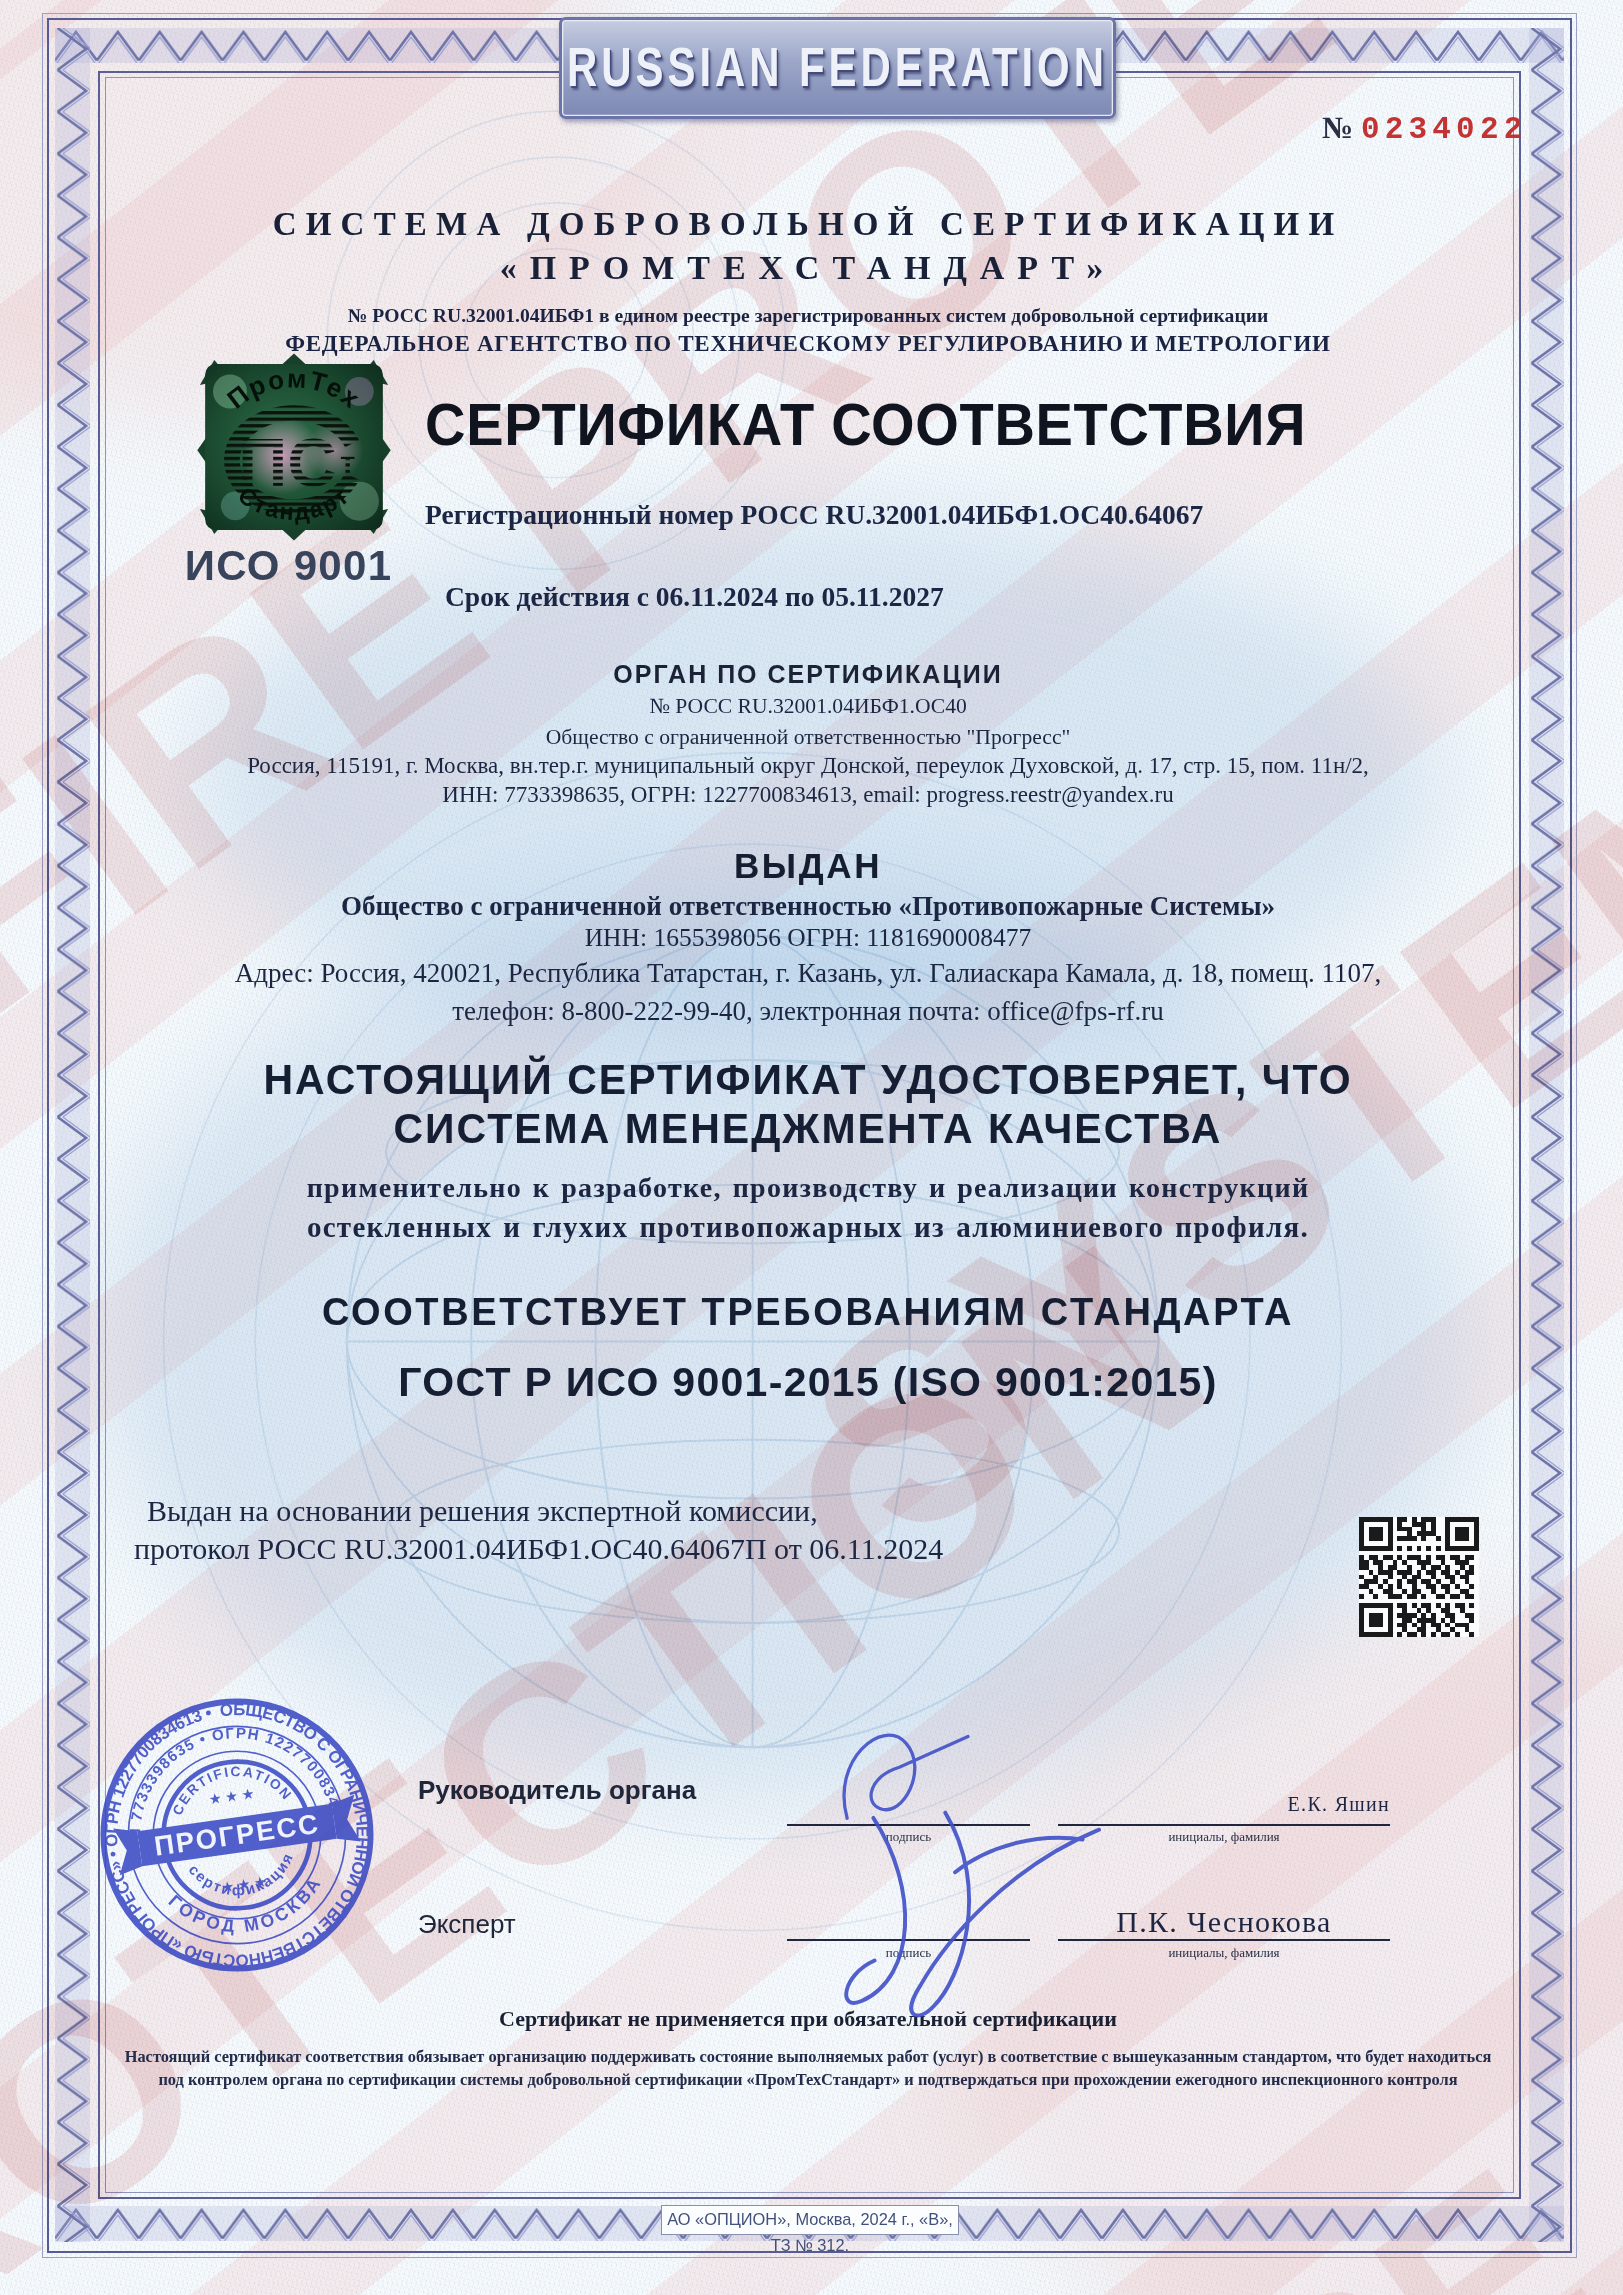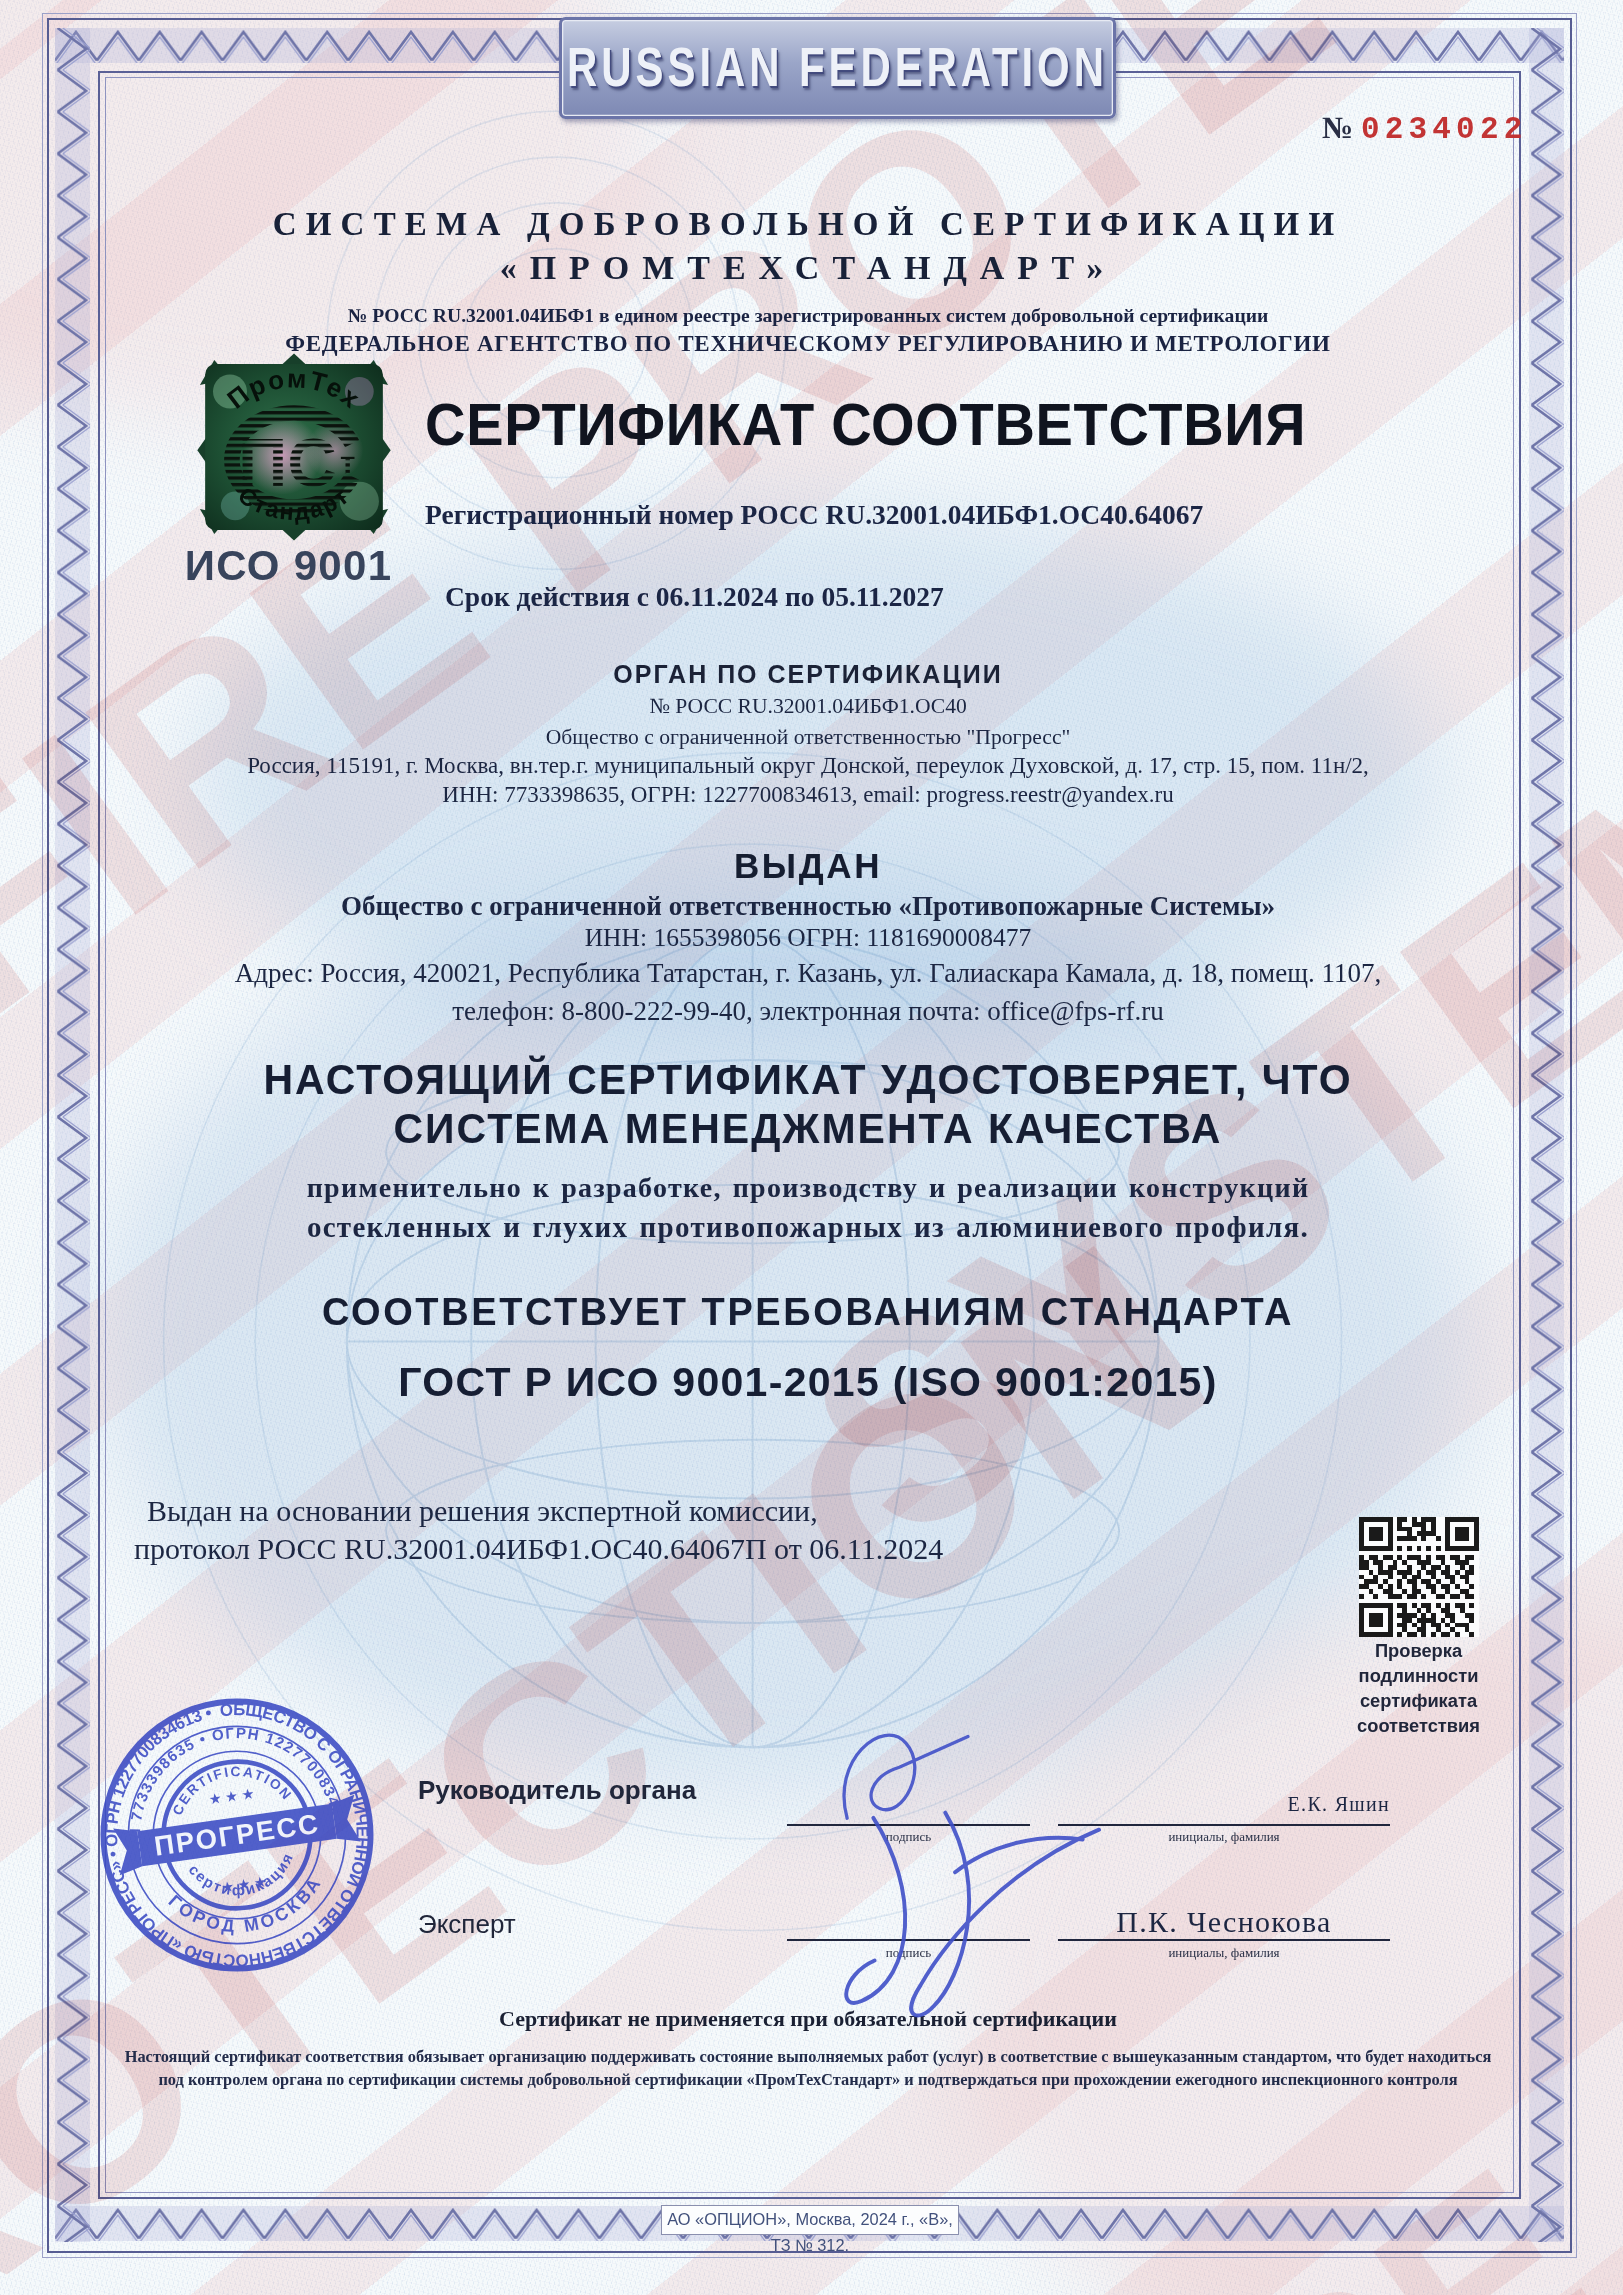--- a/index.html
+++ b/index.html
@@ -251,26 +251,20 @@
 
   <div class="abs bs-1 z5">Выдан на основании решения экспертной комиссии,</div>
   <div class="abs bs-2 z5">протокол РОСС RU.32001.04ИБФ1.ОС40.64067П от 06.11.2024</div>
 
   <svg class="abs qr z6" width="120" height="120" viewBox="0 0 25 25" shape-rendering="crispEdges">
     <rect width="25" height="25" fill="#fbfcfd"></rect>
     <path fill="#1a1a1a" fill-rule="evenodd" d="M0,0h7v7H0z M1,1v5h5V1z M18,0h7v7h-7z M19,1v5h5V1z M0,18h7v7H0z M1,19v5h5v-5z"></path>
     <path fill="#1a1a1a" d="M2,2h3v3H2z M20,2h3v3h-3z M2,20h3v3H2z"></path>
     <path fill="#1a1a1a" d="M8,0h2v1h-2z M13,0h3v1h-3z M11,0h1v2h-1z M8,1h1v2h-1z M12,1h2v1h-2z M15,1h1v3h-1z M9,2h2v1h-2z M13,2h1v2h-1z M10,3h1v2h-1z M12,3h1v1h-1z M14,3h2v1h-2z M8,4h2v1h-2z M11,4h1v1h-1z M13,4h1v1h-1z M16,4h1v1h-1z M8,6h1v1h-1z M10,6h1v1h-1z M12,6h1v1h-1z M14,6h1v1h-1z M16,6h1v1h-1z M6,8h1v1h-1z M6,10h1v1h-1z M6,12h1v1h-1z M6,14h1v1h-1z M6,16h1v1h-1z M0,8h1v2h-1z M2,8h2v1h-2z M5,8h1v1h-1z M8,8h1v1h-1z M10,8h3v1h-3z M14,8h1v2h-1z M16,8h2v1h-2z M19,8h2v1h-2z M22,8h2v1h-2z M1,9h1v1h-1z M3,9h2v1h-2z M7,9h1v2h-1z M9,9h1v1h-1z M12,9h2v1h-2z M17,9h1v1h-1z M20,9h3v1h-3z M0,10h2v1h-2z M4,10h1v2h-1z M10,10h1v2h-1z M13,10h1v1h-1z M15,10h2v1h-2z M18,10h1v2h-1z M21,10h1v1h-1z M23,10h1v2h-1z M2,11h1v1h-1z M5,11h2v1h-2z M8,11h2v1h-2z M12,11h1v1h-1z M14,11h2v1h-2z M17,11h1v1h-1z M20,11h1v1h-1z M22,11h1v1h-1z M0,12h1v1h-1z M3,12h1v2h-1z M9,12h1v1h-1z M11,12h2v1h-2z M15,12h1v1h-1z M18,12h2v1h-2z M21,12h2v1h-2z M1,13h2v1h-2z M5,13h1v1h-1z M8,13h1v2h-1z M10,13h2v1h-2z M13,13h2v1h-2z M16,13h1v1h-1z M19,13h1v1h-1z M22,13h1v1h-1z M0,14h2v1h-2z M4,14h1v1h-1z M11,14h1v2h-1z M14,14h2v1h-2z M17,14h2v1h-2z M20,14h1v1h-1z M23,14h1v1h-1z M2,15h1v1h-1z M5,15h2v1h-2z M9,15h1v1h-1z M12,15h1v1h-1z M15,15h1v1h-1z M18,15h1v1h-1z M21,15h2v1h-2z M0,16h1v1h-1z M3,16h1v1h-1z M7,16h2v1h-2z M10,16h2v1h-2z M13,16h1v1h-1z M16,16h2v1h-2z M19,16h2v1h-2z M22,16h2v1h-2z M8,18h2v1h-2z M11,18h1v1h-1z M13,18h2v1h-2z M16,18h1v1h-1z M18,18h1v2h-1z M20,18h2v1h-2z M23,18h1v1h-1z M9,19h1v2h-1z M12,19h1v1h-1z M14,19h1v1h-1z M17,19h1v1h-1z M21,19h1v1h-1z M8,20h1v1h-1z M10,20h2v1h-2z M13,20h1v2h-1z M15,20h1v1h-1z M18,20h2v1h-2z M22,20h2v1h-2z M9,21h2v1h-2z M12,21h1v1h-1z M14,21h2v1h-2z M17,21h1v1h-1z M19,21h1v1h-1z M23,21h1v1h-1z M8,22h2v1h-2z M11,22h1v1h-1z M13,22h1v1h-1z M15,22h2v1h-2z M18,22h1v1h-1z M20,22h3v1h-3z M9,23h1v1h-1z M12,23h2v1h-2z M16,23h1v1h-1z M19,23h1v1h-1z M22,23h1v1h-1z M8,24h1v1h-1z M10,24h2v1h-2z M13,24h1v1h-1z M15,24h1v1h-1z M17,24h2v1h-2z M20,24h1v1h-1z M23,24h1v1h-1z"></path>
   </svg>
-  <div class="abs qr-cap z6">
-    <div>Проверка</div>
-    <div>подлинности</div>
-    <div>сертификата</div>
-    <div>соответствия</div>
-  </div>
 
   <div class="abs role1 z5">Руководитель органа</div>
   <div class="abs role2 z5">Эксперт</div>
   <div class="abs sigline sl1 z5"></div>
   <div class="abs sigline nl1 z5"></div>
   <div class="abs sigline sl2 z5"></div>
   <div class="abs sigline nl2 z5"></div>
   <div class="abs smallcap sc-s1 z5">подпись</div>
   <div class="abs smallcap sc-n1 z5">инициалы, фамилия</div>
   <div class="abs smallcap sc-s2 z5">подпись</div>

